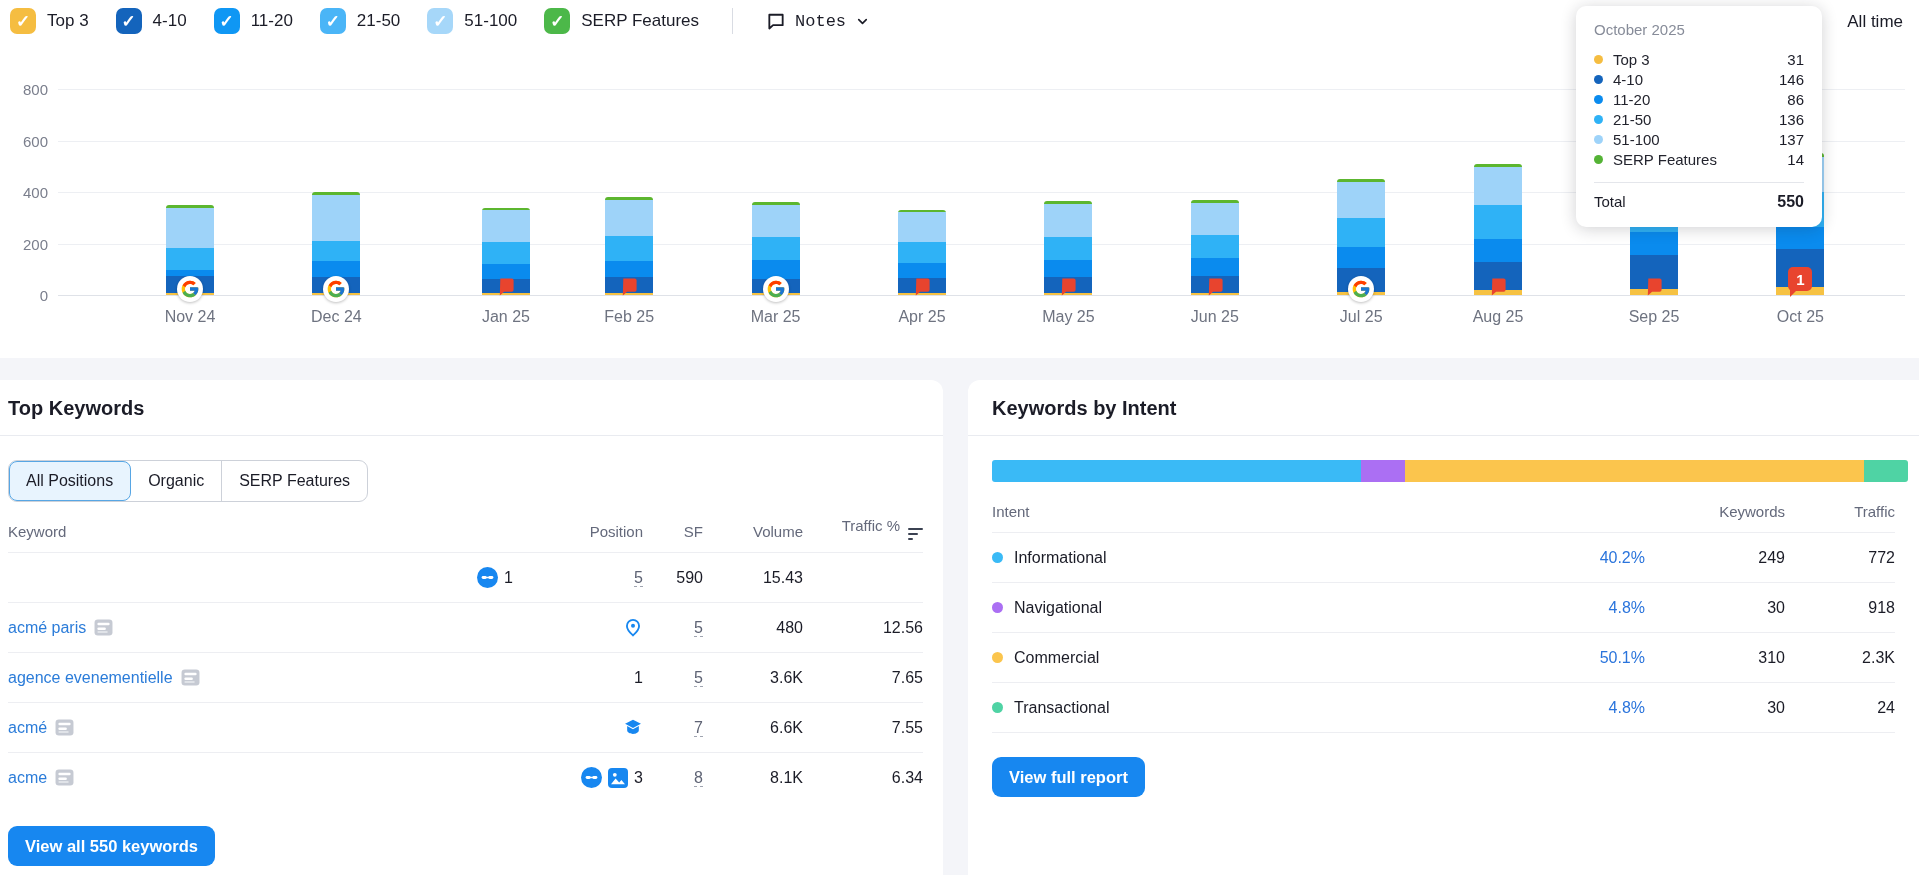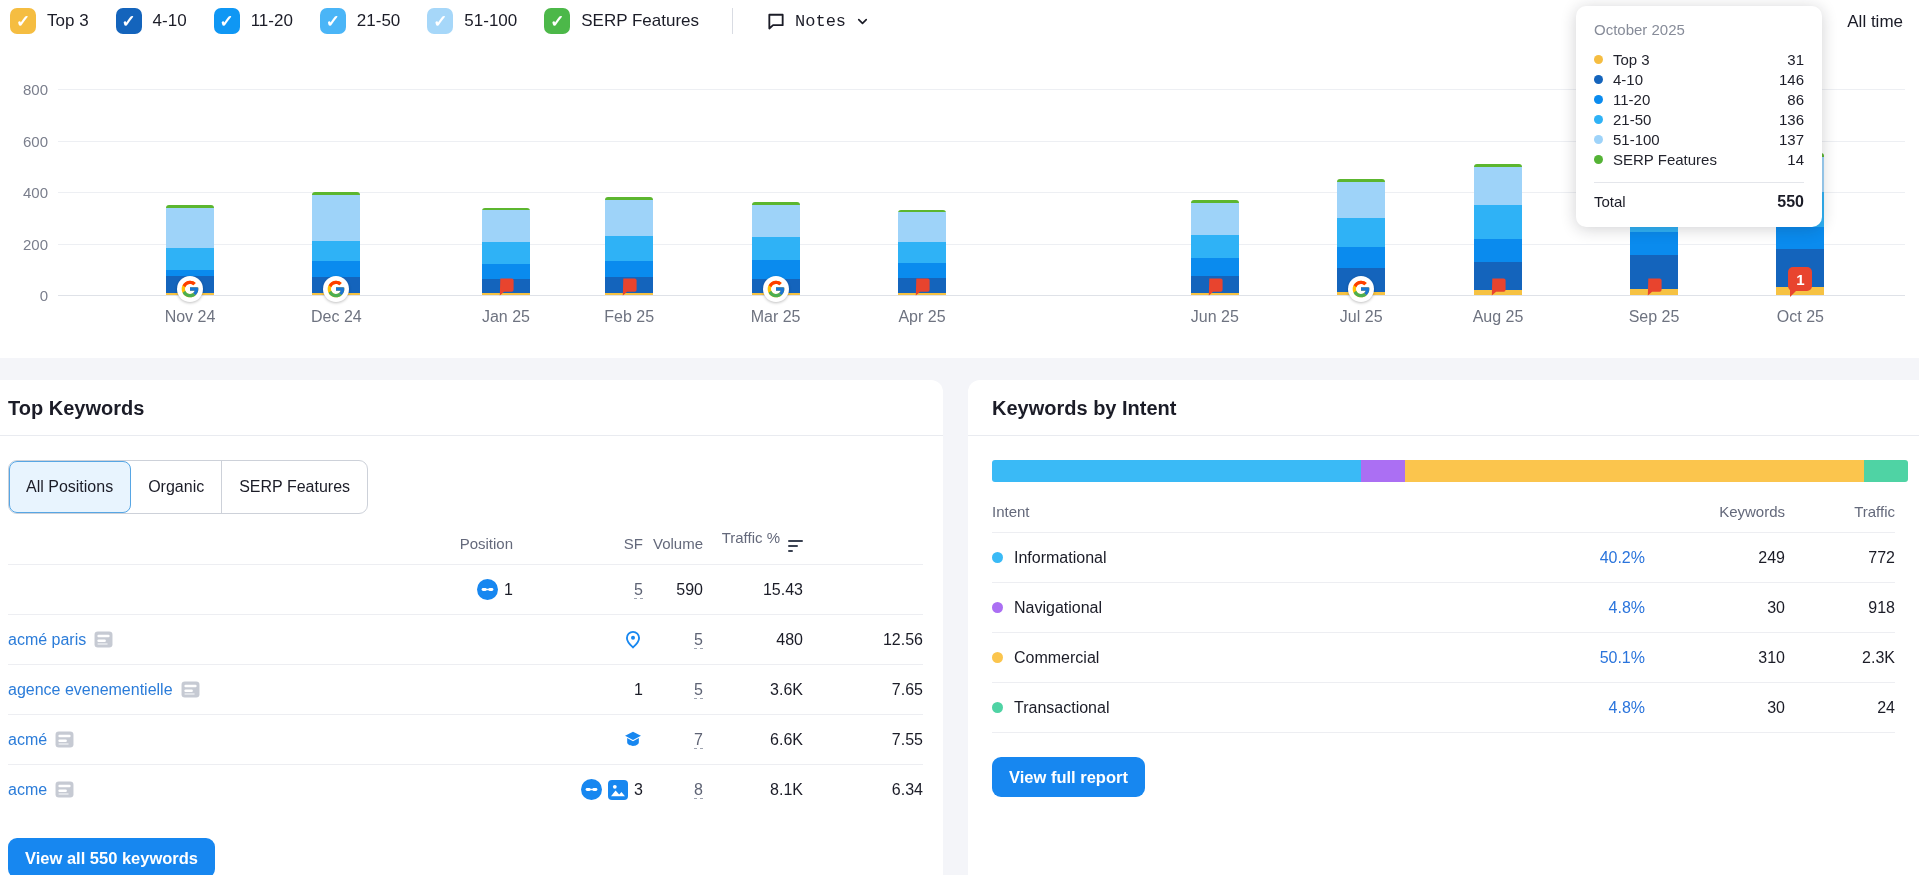--- a/index.html
+++ b/index.html
@@ -50,21 +50,21 @@
 
   
   .card { position:absolute; top:380px; bottom:-20px; background:#fff; border-radius:12px; z-index:10; }
   .card-left { left:-12px; width:955px; padding:0 20px; }
   .card-right { left:968px; right:-12px; padding:0 36px 0 24px; }
   .card-title { font-size:20px; font-weight:bold; padding:17px 0 15px; }
   .card-div { height:1px; background:#e9ebf0; margin:0 -36px 0 -24px; }
   .card-left .card-div { margin:0 -20px; }
 
   .tabs { display:flex; margin-top:24px; width:max-content; border:1px solid #cdd1d9; border-radius:9px; background:#fff; }
-  .tab { height:52px; display:flex; align-items:center; padding:0 17px; font-size:16px; cursor:pointer;
+  .tab { height:40px; display:flex; align-items:center; padding:0 17px; font-size:16px; cursor:pointer;
     border-right:1px solid #cdd1d9; }
   .tab:last-child { border-right:none; }
   .tab.active { background:#e8f4fe; outline:1px solid #57a6e4; outline-offset:-1px; border-radius:8px; border-right-color:transparent; }
 
   .thead { display:grid; align-items:end; height:50px; padding-bottom:12px; font-size:15px; color:#64697b; }
   .grid-kw { grid-template-columns:1fr 130px 60px 100px 120px; }
   .grid-int { grid-template-columns:1fr 150px 140px 110px; }
   .cell-r { text-align:right; }
   .row { display:grid; align-items:center; height:50px; border-top:1px solid #edeef2; font-size:16px; }
   .rows-end { border-top:1px solid #edeef2; }
@@ -240,20 +240,34 @@
             <div class="bar-seg" style="height: 20.6px; background: rgb(47, 178, 246);"></div>
             <div class="bar-seg" style="height: 15.45px; background: rgb(10, 139, 238);"></div>
             <div class="bar-seg" style="height: 15.45px; background: rgb(20, 100, 188);"></div>
             <div class="bar-seg" style="height: 1.545px; background: rgb(246, 194, 67);"></div>
           </div>
           <div class="marker" style="top: 277px;"><svg width="19" height="19" viewBox="0 0 20 20">
               <path fill="#e8442e" d="M4 1.5h12a2 2 0 0 1 2 2v10a2 2 0 0 1-2 2H8l-4.5 4z"></path>
             </svg></div>
           <div class="month-label">Apr 25</div>
         </div>
+        <div class="bar-group" style="left: 995.4px;">
+          <div class="bar-stack" style="top: 201.012px; height: 93.9875px;">
+            <div class="bar-seg" style="height: 2.575px; background: rgb(92, 182, 47);"></div>
+            <div class="bar-seg" style="height: 33.475px; background: rgb(158, 211, 249);"></div>
+            <div class="bar-seg" style="height: 23.175px; background: rgb(47, 178, 246);"></div>
+            <div class="bar-seg" style="height: 16.7375px; background: rgb(10, 139, 238);"></div>
+            <div class="bar-seg" style="height: 15.965px; background: rgb(20, 100, 188);"></div>
+            <div class="bar-seg" style="height: 2.06px; background: rgb(246, 194, 67);"></div>
+          </div>
+          <div class="marker" style="top: 277px;"><svg width="19" height="19" viewBox="0 0 20 20">
+              <path fill="#e8442e" d="M4 1.5h12a2 2 0 0 1 2 2v10a2 2 0 0 1-2 2H8l-4.5 4z"></path>
+            </svg></div>
+          <div class="month-label">May 25</div>
+        </div>
         <div class="bar-group" style="left: 1141.8px;">
           <div class="bar-stack" style="top: 200.24px; height: 94.76px;">
             <div class="bar-seg" style="height: 2.575px; background: rgb(92, 182, 47);"></div>
             <div class="bar-seg" style="height: 32.1875px; background: rgb(158, 211, 249);"></div>
             <div class="bar-seg" style="height: 23.175px; background: rgb(47, 178, 246);"></div>
             <div class="bar-seg" style="height: 18.025px; background: rgb(10, 139, 238);"></div>
             <div class="bar-seg" style="height: 16.7375px; background: rgb(20, 100, 188);"></div>
             <div class="bar-seg" style="height: 2.06px; background: rgb(246, 194, 67);"></div>
           </div>
           <div class="marker" style="top: 277px;"><svg width="19" height="19" viewBox="0 0 20 20">
@@ -372,20 +386,21 @@
 
   <div class="card card-left">
     <div class="card-title">Top Keywords</div>
     <div class="card-div"></div>
     <div class="tabs" id="kw-tabs">
         <div class="tab active">All Positions</div>
         <div class="tab">Organic</div>
         <div class="tab">SERP Features</div>
       </div>
     <div class="thead grid-kw">
+      <span>Keyword</span>
       <span class="cell-r">Position</span>
       <span class="cell-r">SF</span>
       <span class="cell-r">Volume</span>
       <span class="cell-r"><span>Traffic %</span><span class="sort-icon">
             <i style="width:15px"></i>
             <i style="width:10px"></i>
             <i style="width:5px"></i>
           </span></span>
     </div>
     <div id="kw-rows">

